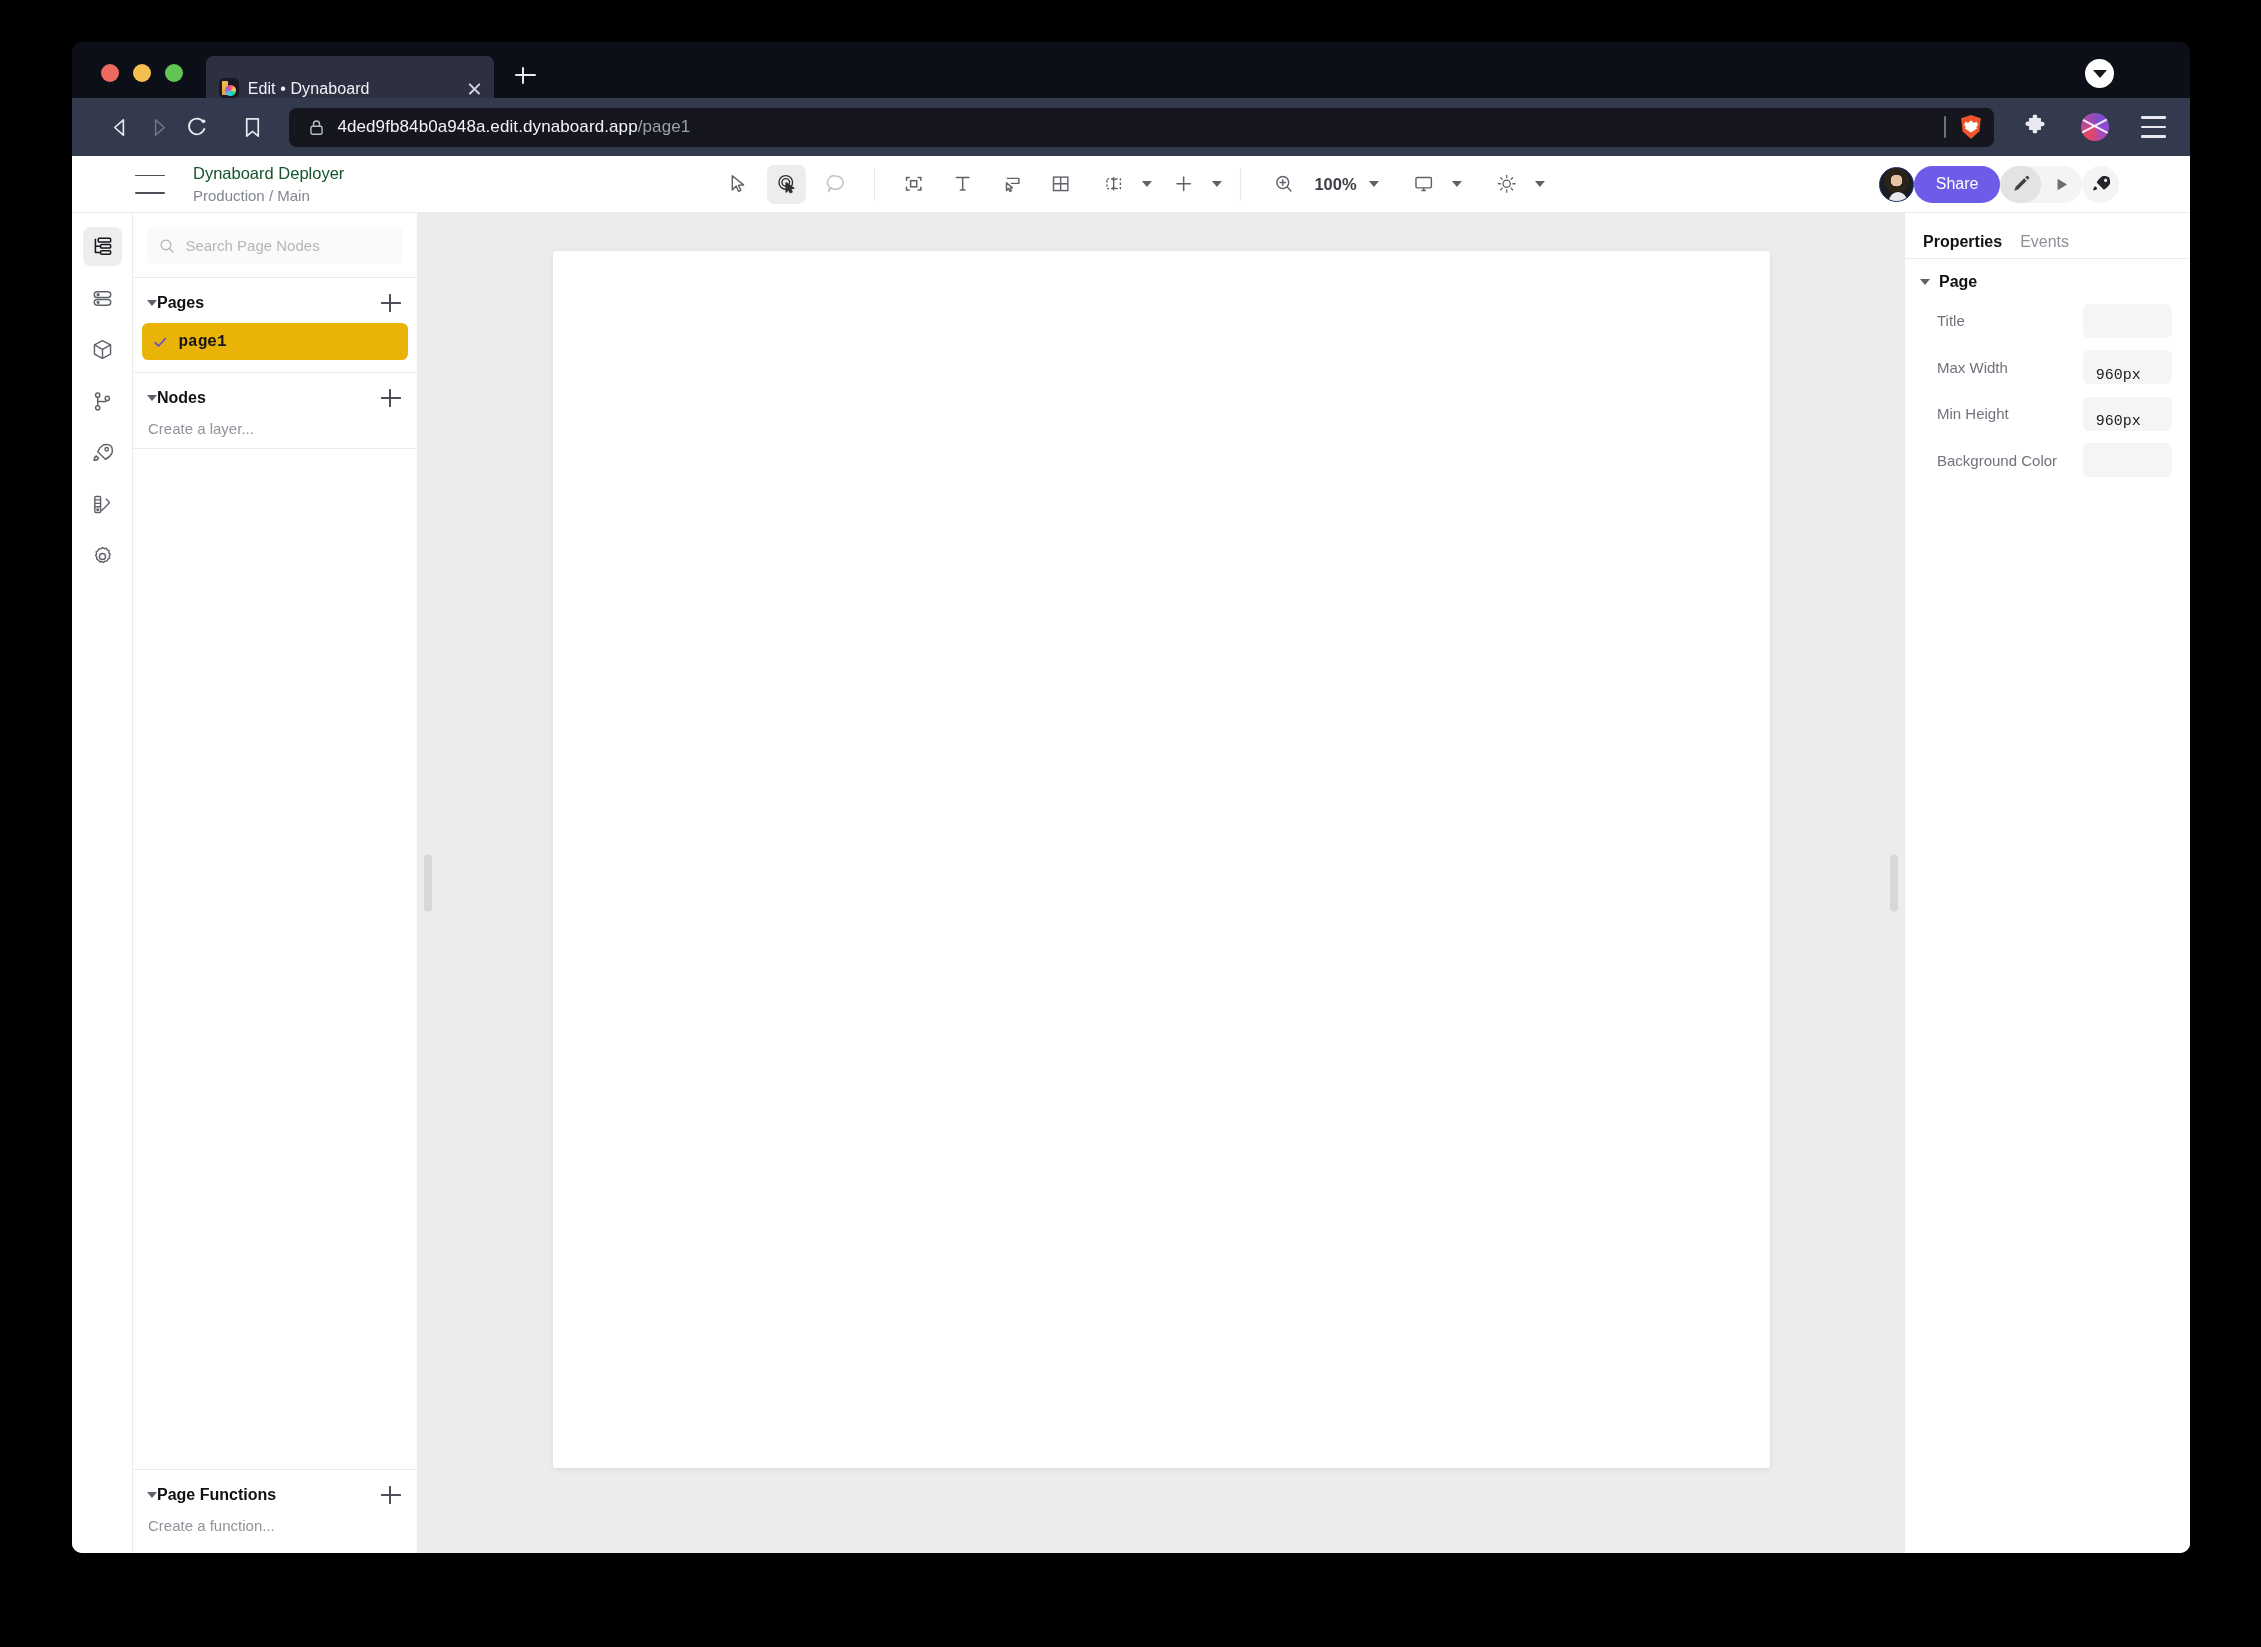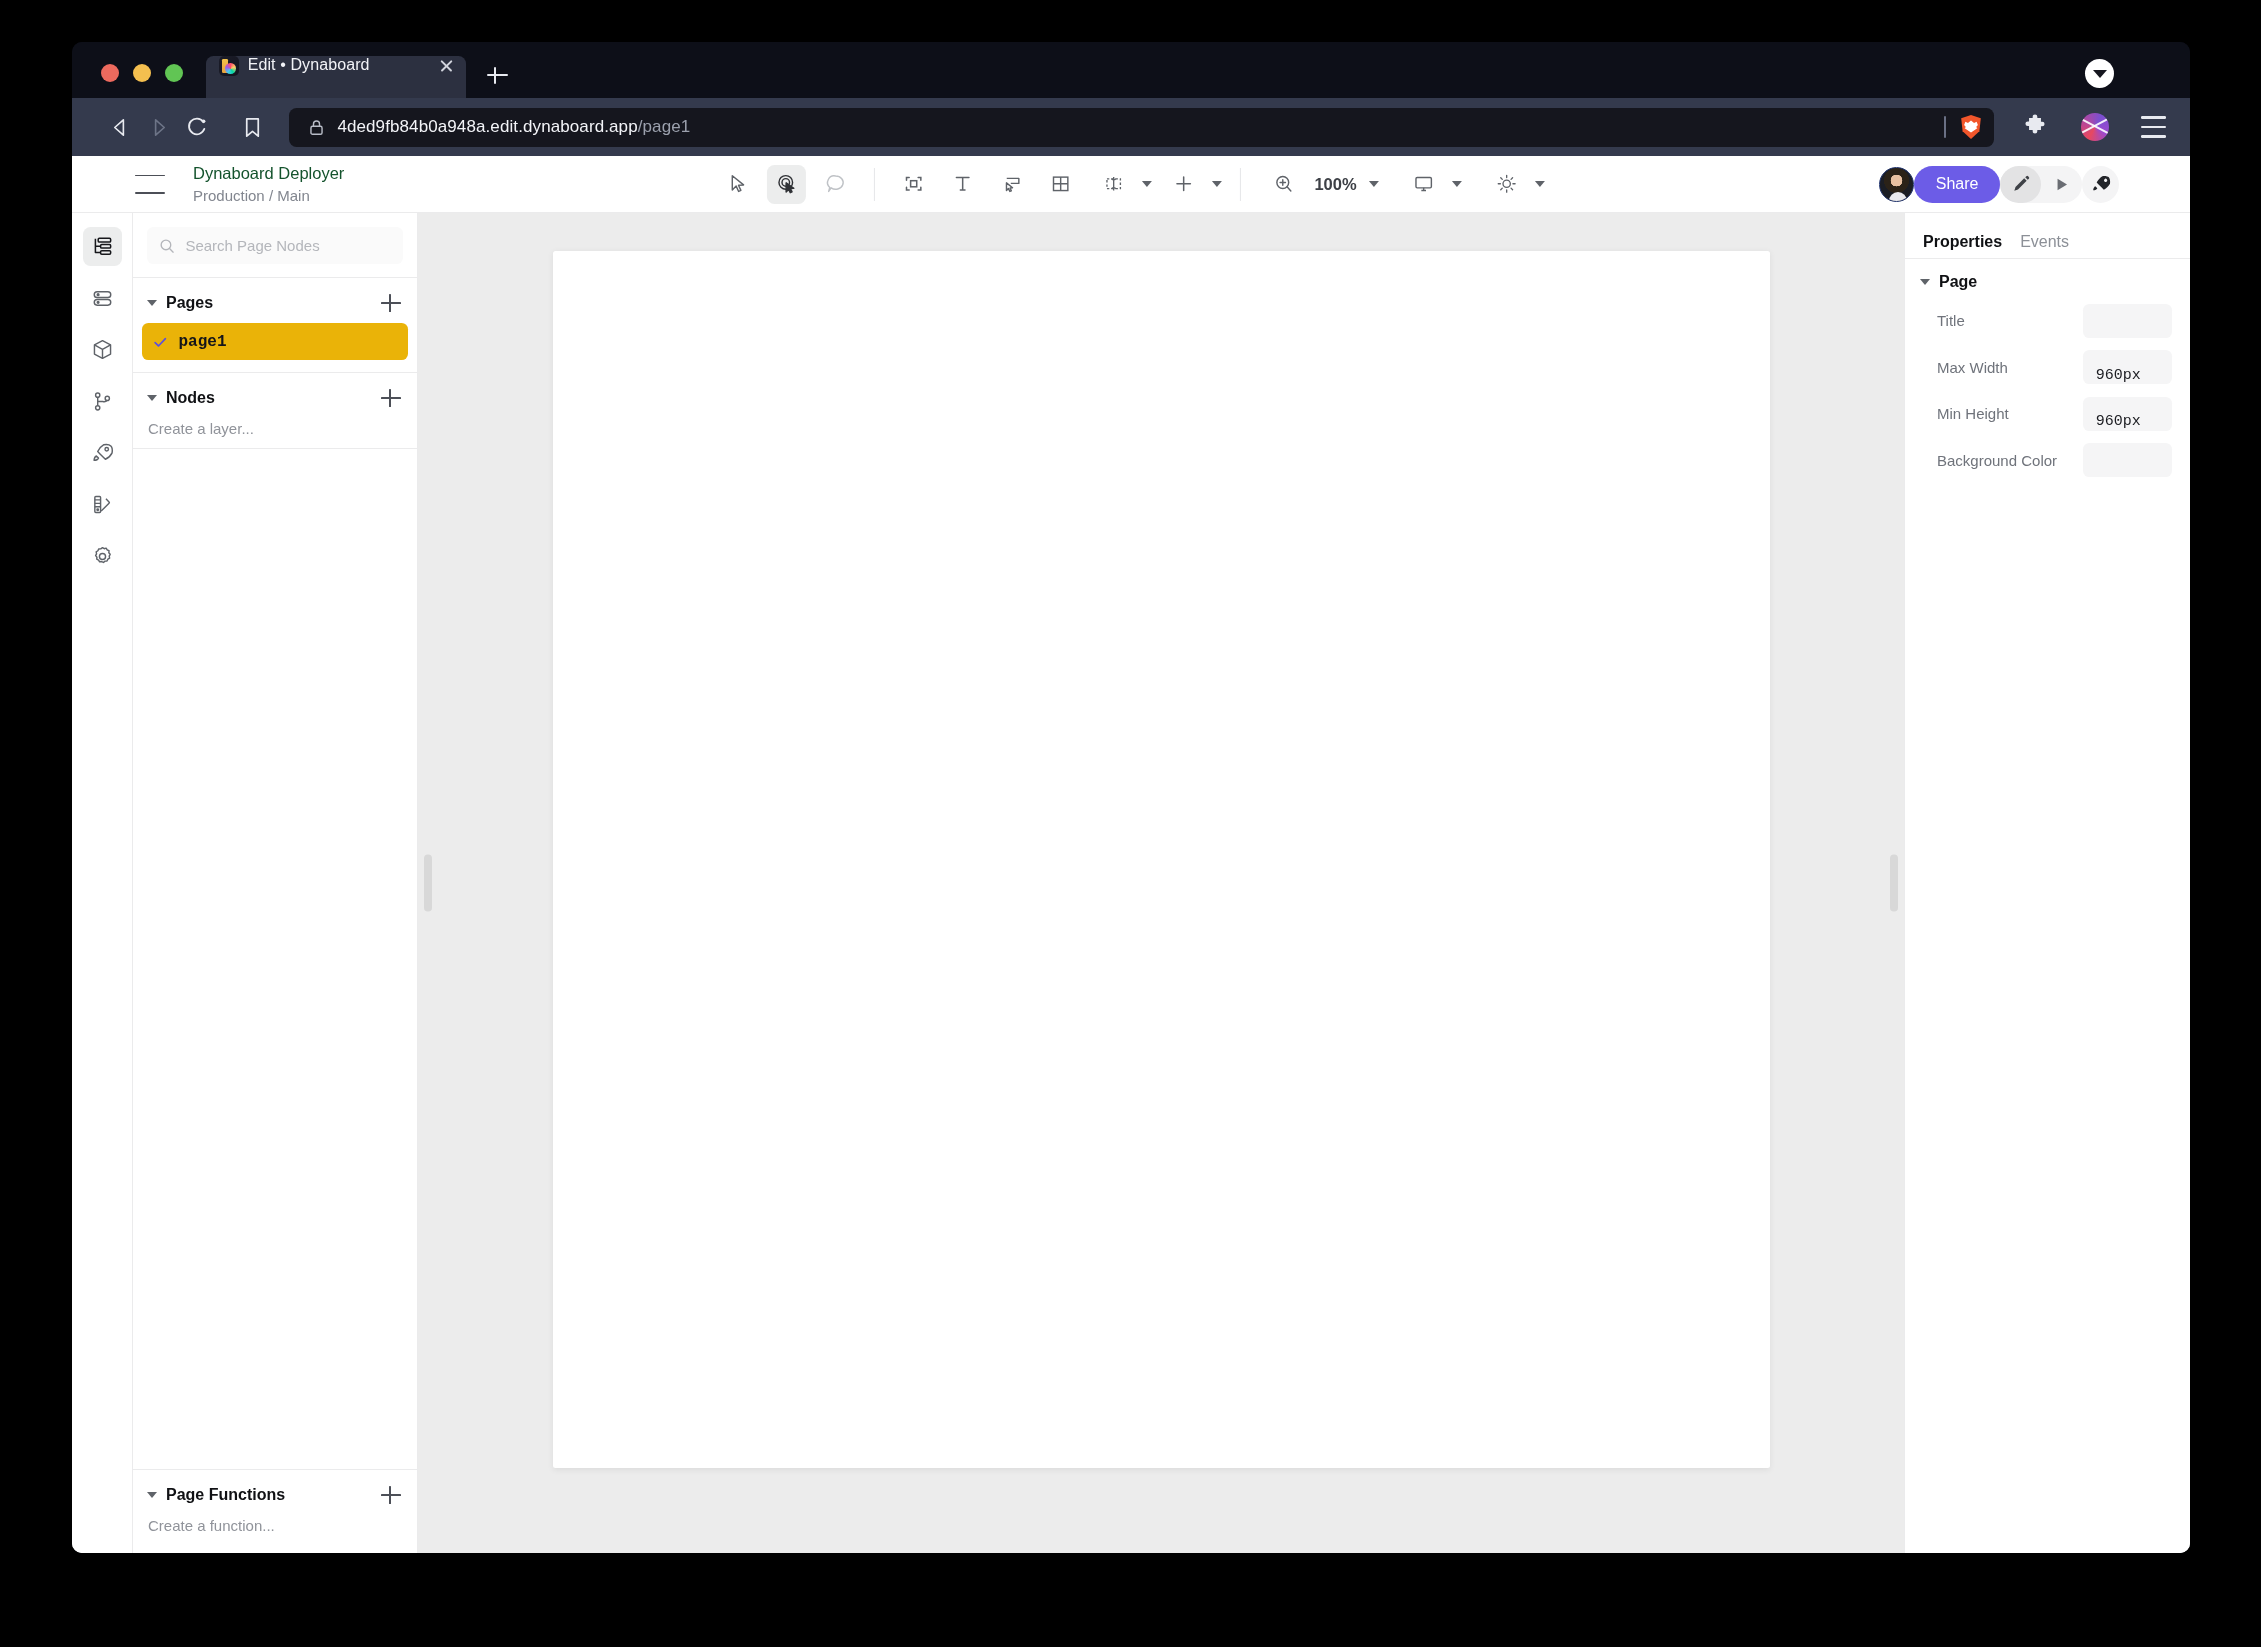--- a/index.html
+++ b/index.html
@@ -30,24 +30,24 @@
     flex: 0 0 auto;
   }
   #traffic-lights { display: flex; gap: 14px; padding: 0 0 16.5px 29px; }
   .traffic-light { width: 18px; height: 18px; border-radius: 50%; }
   .tl-red { background: #ed6a5e; }
   .tl-yellow { background: #f4bf4f; }
   .tl-green { background: #61c554; }
 
   #browser-tab {
     margin-left: 23px;
-    width: 260px; height: 42px;
+    width: 288px; height: 42px;
     background: #2c3040;
     border-radius: 7.6px 7.6px 0 0;
-    display: flex; align-items: flex-start;
+    display: flex; align-items: flex-end;
     padding: 0 10px 0 12.7px;
     gap: 9px;
   }
   #tab-favicon {
     width: 20px; height: 20px; border-radius: 5px;
     background: linear-gradient(135deg,#1b1c28 0%, #141520 100%);
     position: relative; flex: 0 0 auto;
     overflow: hidden;
   }
   #tab-favicon::before {
@@ -248,21 +248,21 @@
   #search-input {
     border: none; outline: none; background: transparent;
     font-size: 15px; color: #2b2d33; font-family: inherit;
     flex: 1 1 auto; min-width: 0;
   }
   #search-input::placeholder { color: #b4b6bb; }
 
   .panel-section { border-bottom: 1.3px solid #ebebec; padding: 11.4px 0 11.4px 0; }
   .section-head {
     display: flex; align-items: center;
-    padding: 0 14px 0 14px; height: 28px; gap: 9px;
+    padding: 0 14px 0 14px; height: 28px; 
   }
   .section-caret {
     width: 0; height: 0;
     border-left: 5.7px solid transparent; border-right: 5.7px solid transparent;
     border-top: 6.3px solid #5f6369; flex: 0 0 auto;
   }
   .section-title { font-size: 16px; font-weight: bold; color: #101114; flex: 1 1 auto; }
   .section-add { width: 23px; height: 23px; position: relative; flex: 0 0 auto; }
   .section-add::before, .section-add::after {
     content: ""; position: absolute; background: #4c4f57; border-radius: 0.6px;

